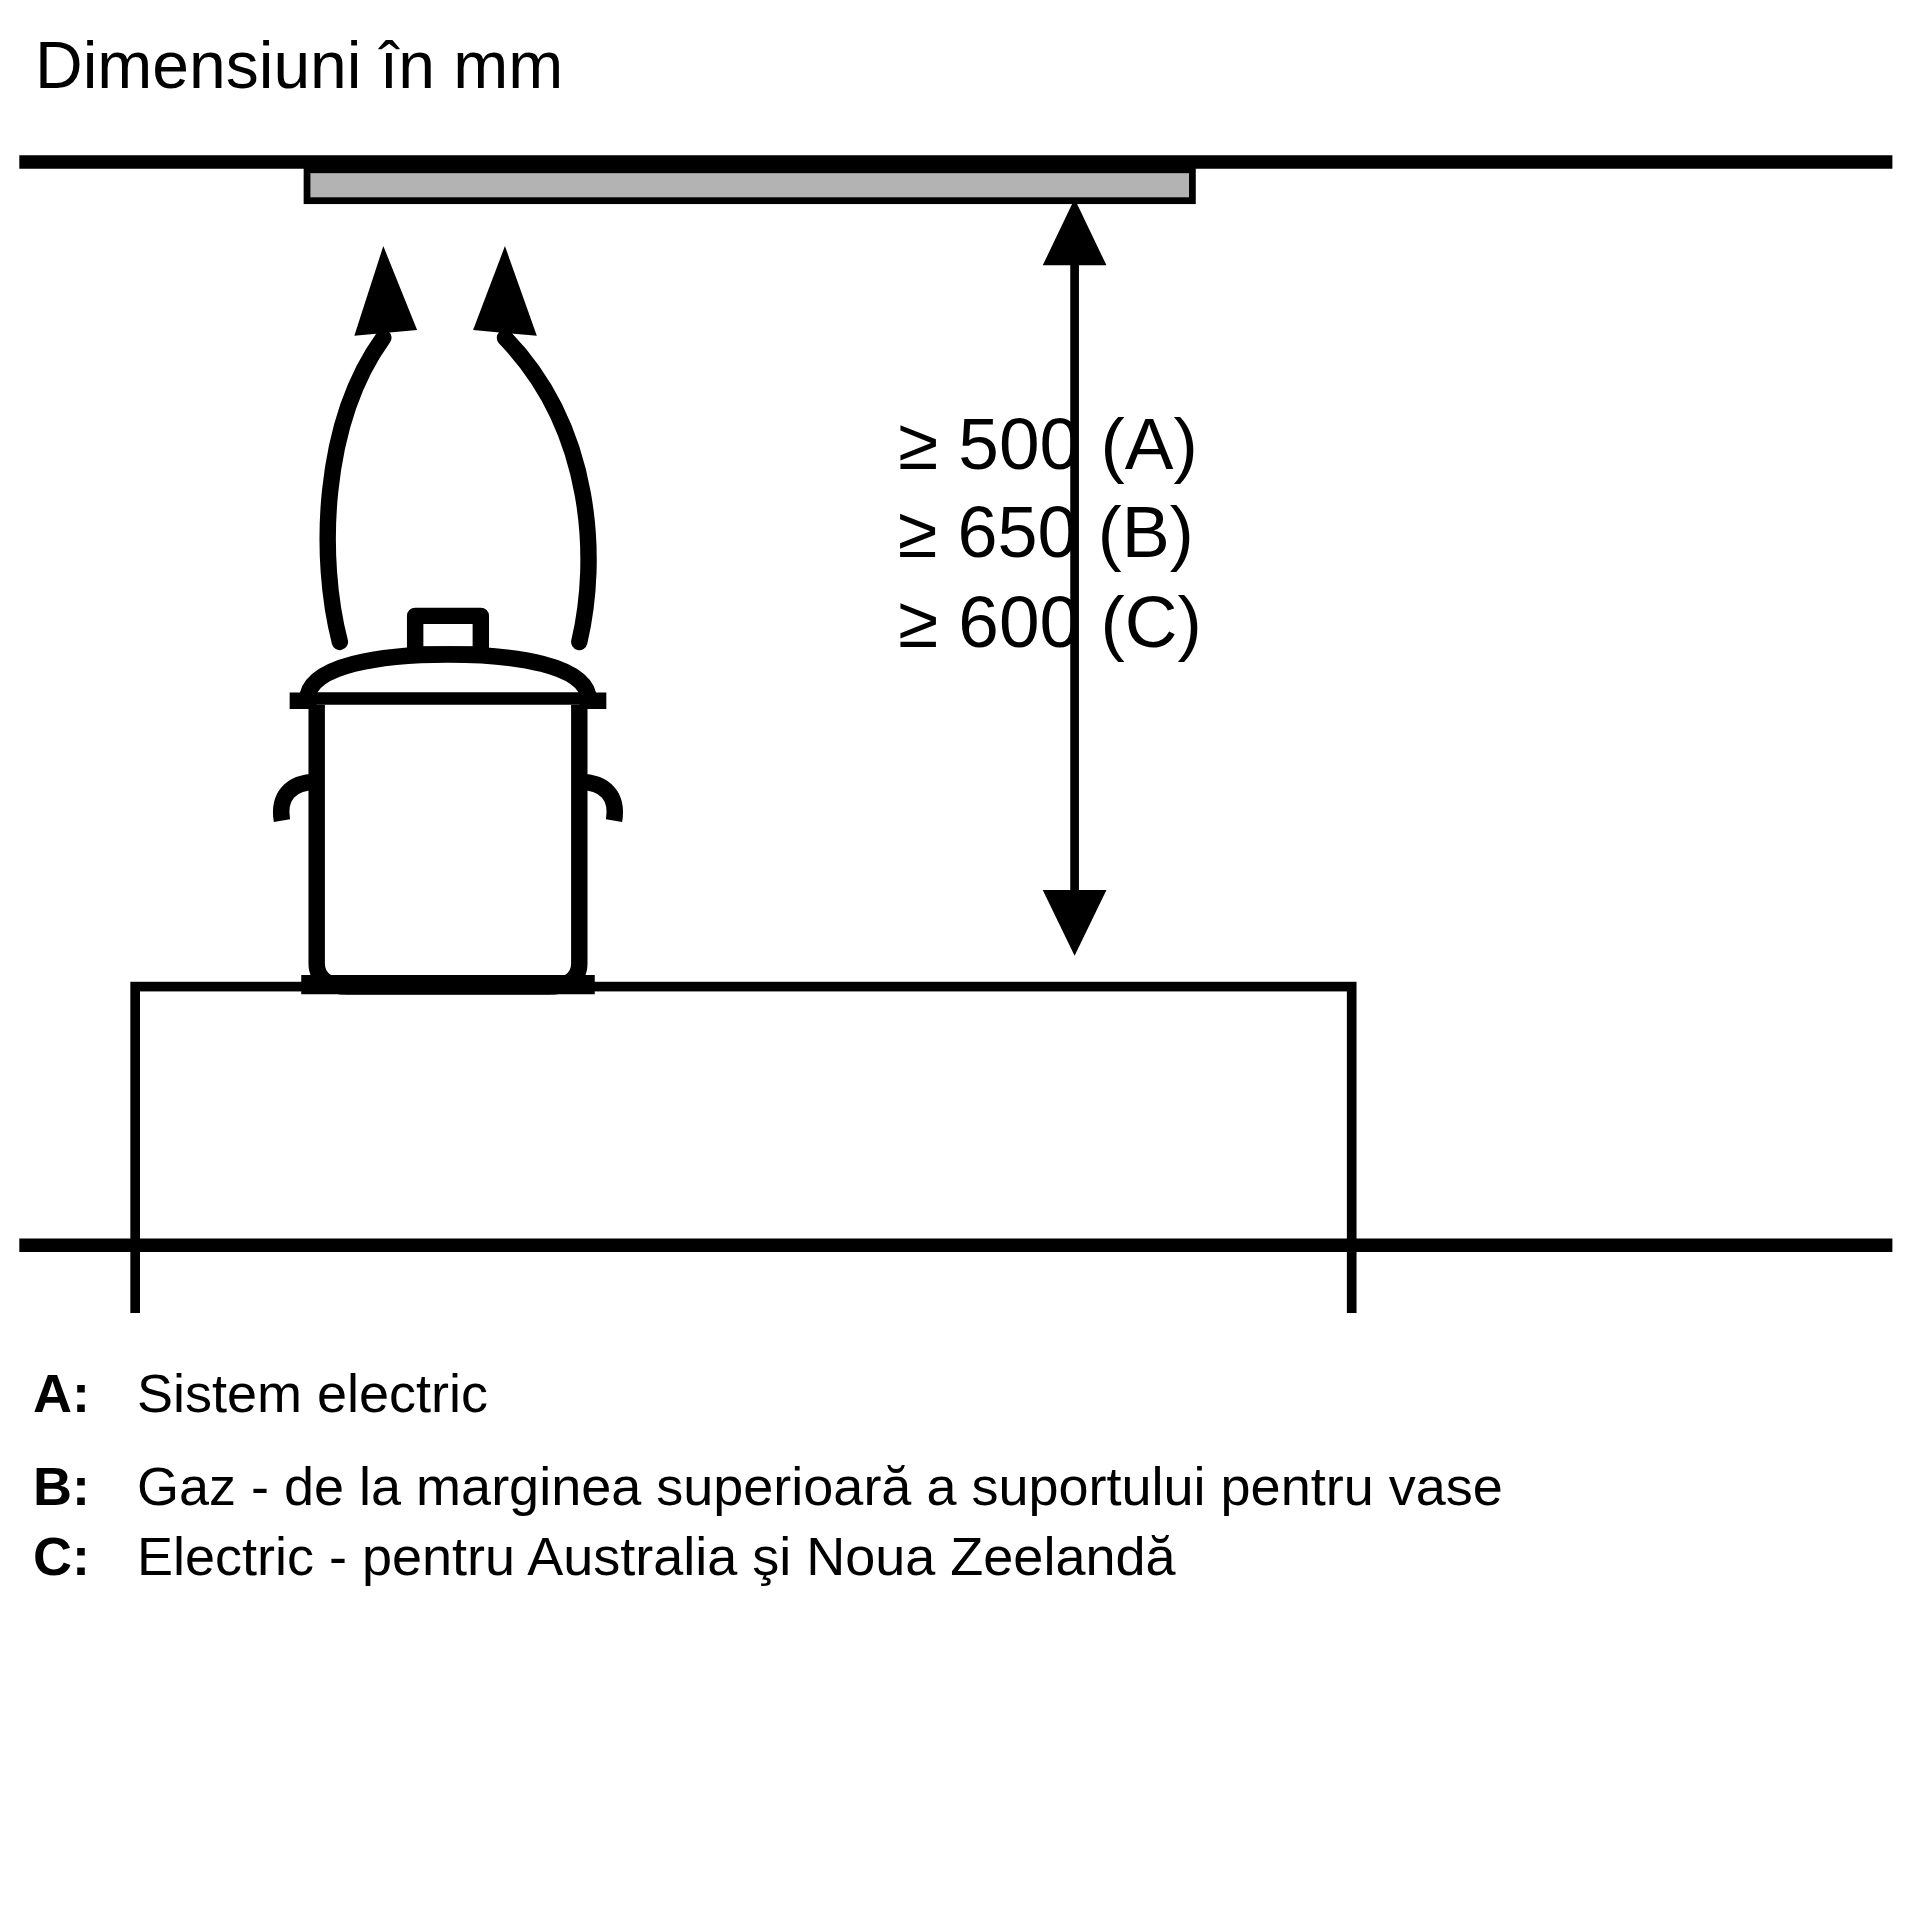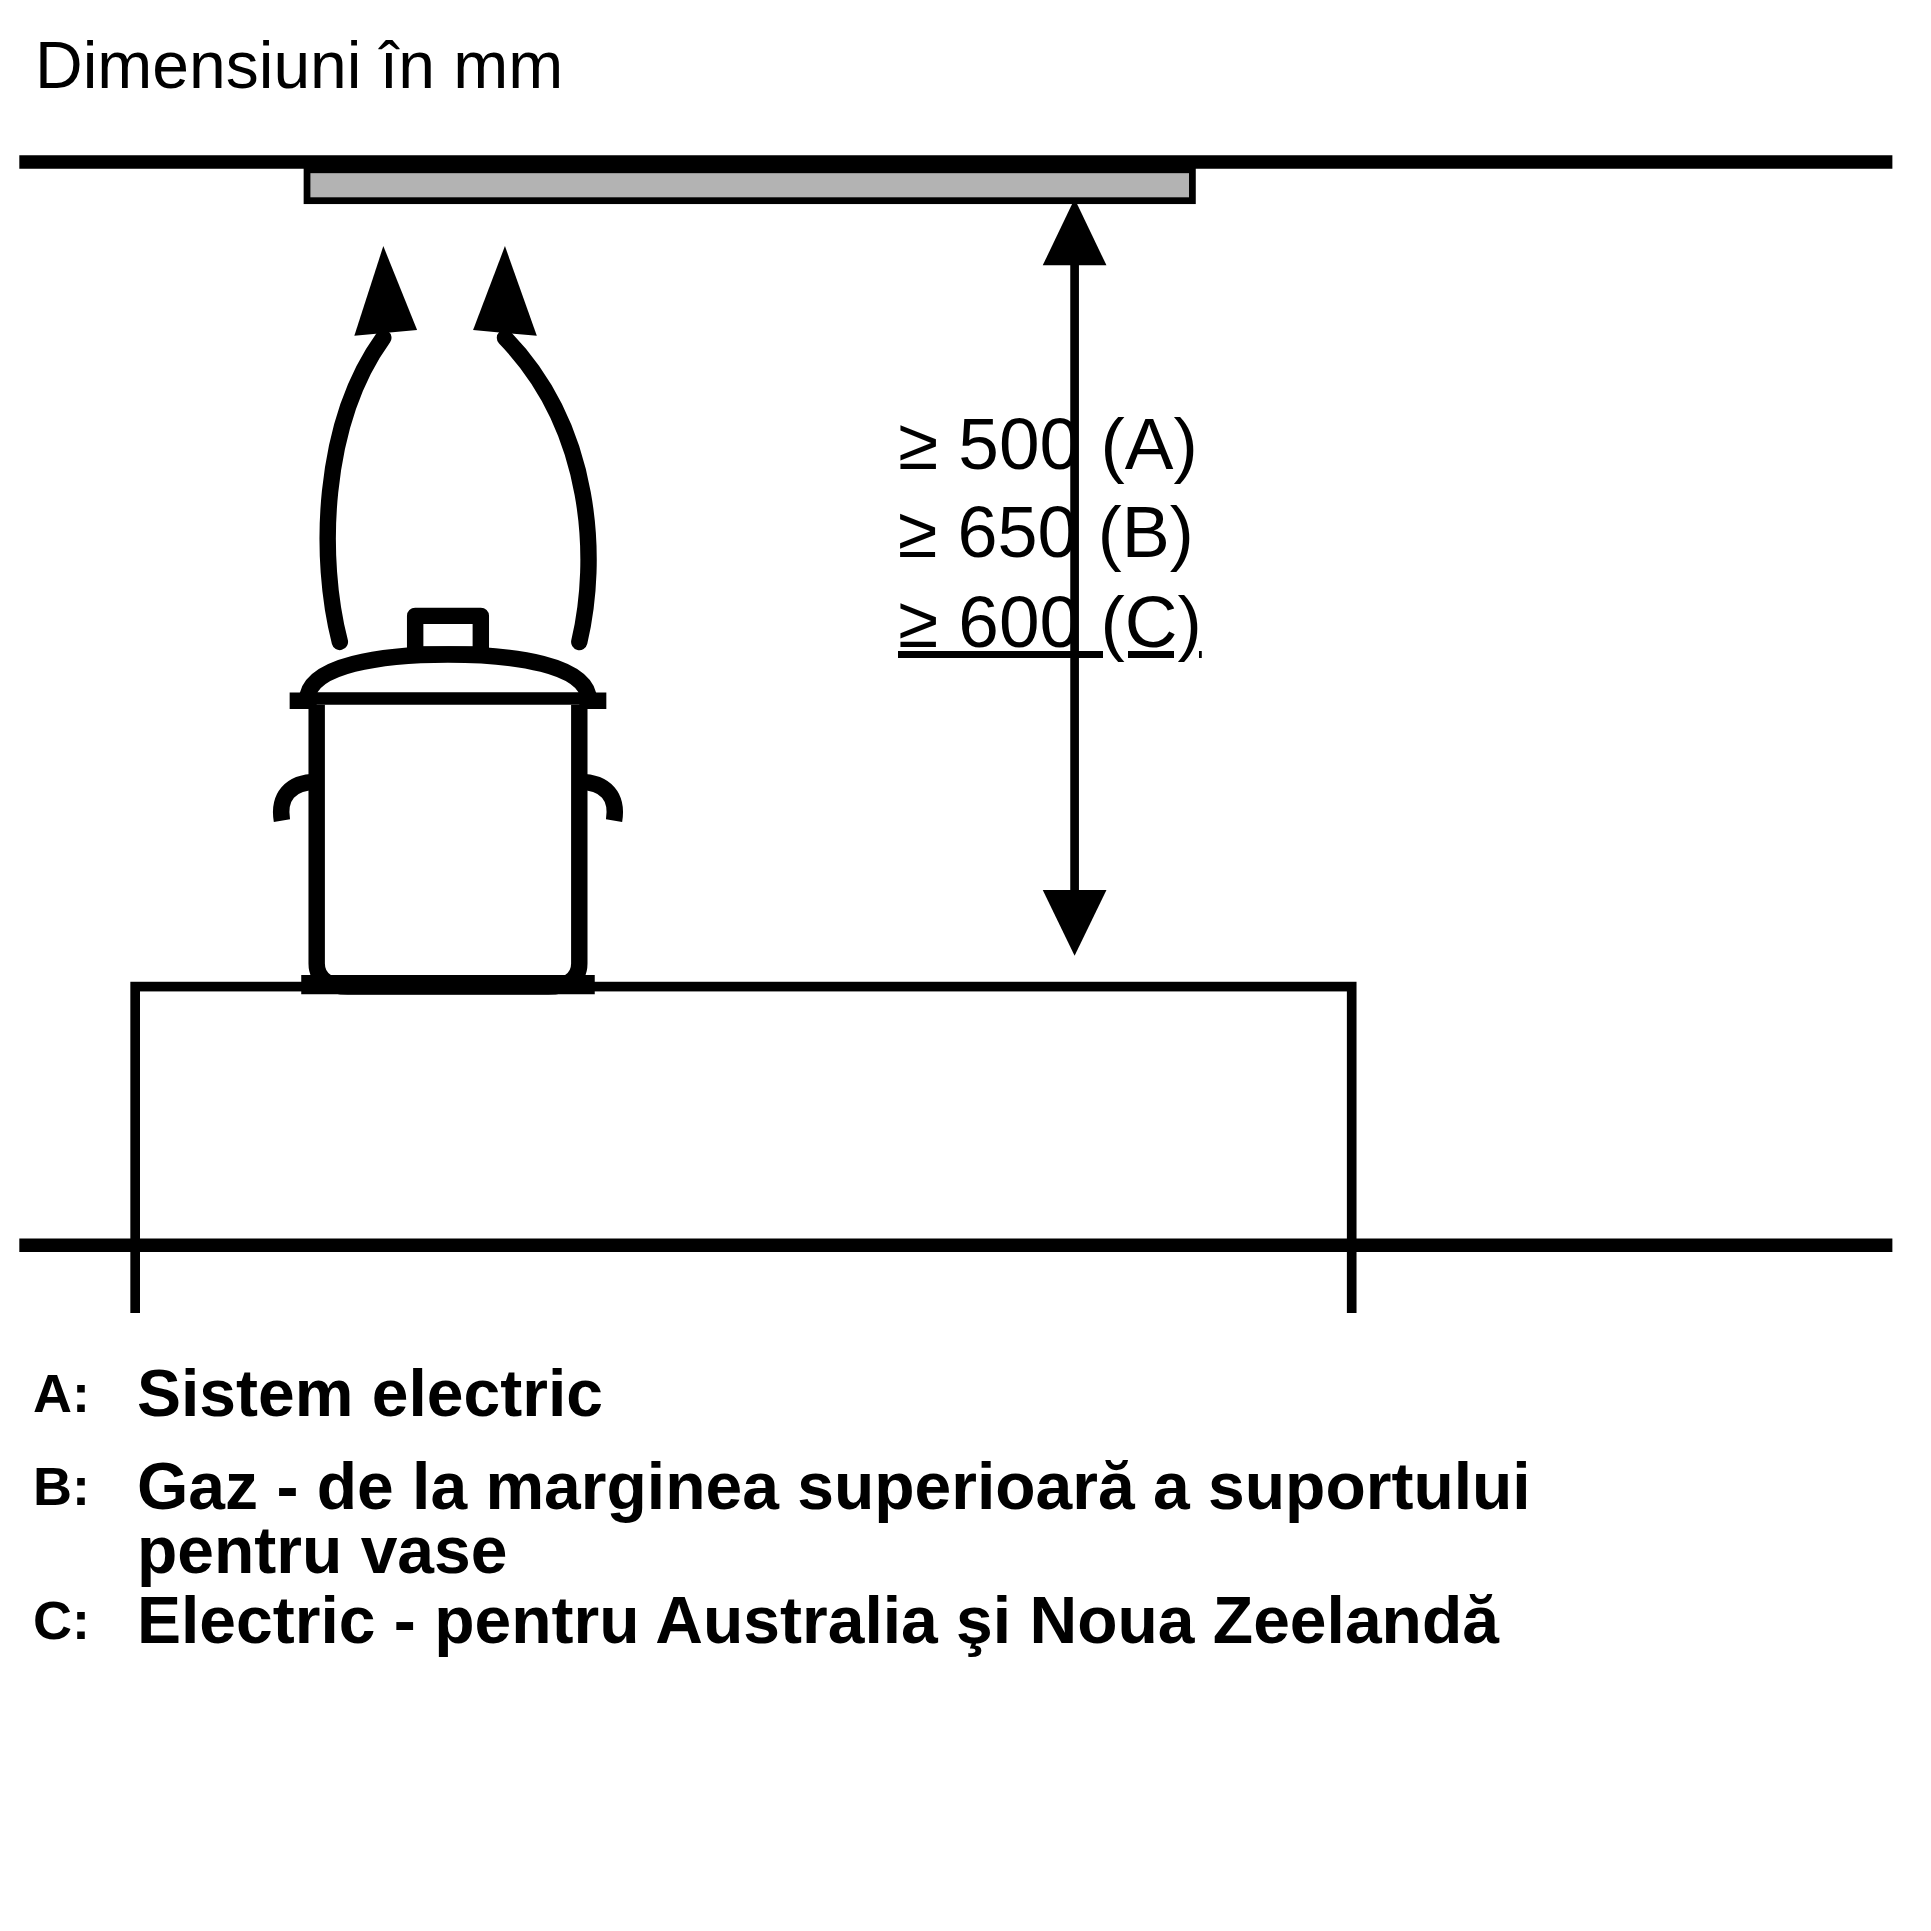--- a/index.html
+++ b/index.html
@@ -48,22 +48,22 @@
   }
   .legend-key {
     font-size: 54px;
     font-weight: bold;
     line-height: 64px;
     width: 104px;
     flex: 0 0 104px;
     white-space: nowrap;
   }
   .legend-text {
-    font-size: 66px;
-    font-weight: 700;
+    font-size: 54px;
+    font-weight: 400;
     line-height: 64px;
     max-width: 1429px;
   }
   .legend-row.tight {
     margin-bottom: 5.8px;
   }
 </style>
 </head>
 <body>
 
@@ -119,21 +119,21 @@
         <line x1="1113" y1="118" x2="1113" y2="858"></line>
         <polygon points="1113,96 1080,165 1146,165" stroke="none"></polygon>
         <polygon points="1113,880 1080,812 1146,812" stroke="none"></polygon>
       </g>
     </svg>
 
     
     <div style="position:absolute; left:898px; top:293px; line-height:89px;">
       <div style="font-size:73px; white-space:nowrap;">≥ 500 (A)</div>
       <div style="font-size:72px; white-space:nowrap;">≥ 650 (B)</div>
-      <div style="font-size:73px; white-space:nowrap;text-decoration:underline;">≥ 600 (C)</div>
+      <div style="font-size:73px; white-space:nowrap;">≥ 600 (C)</div>
     </div>
   </div>
 
   <div class="legend">
     <div class="legend-row">
       <div class="legend-key">A:</div>
       <div class="legend-text">Sistem electric</div>
     </div>
     <div class="legend-row tight">
       <div class="legend-key">B:</div>

